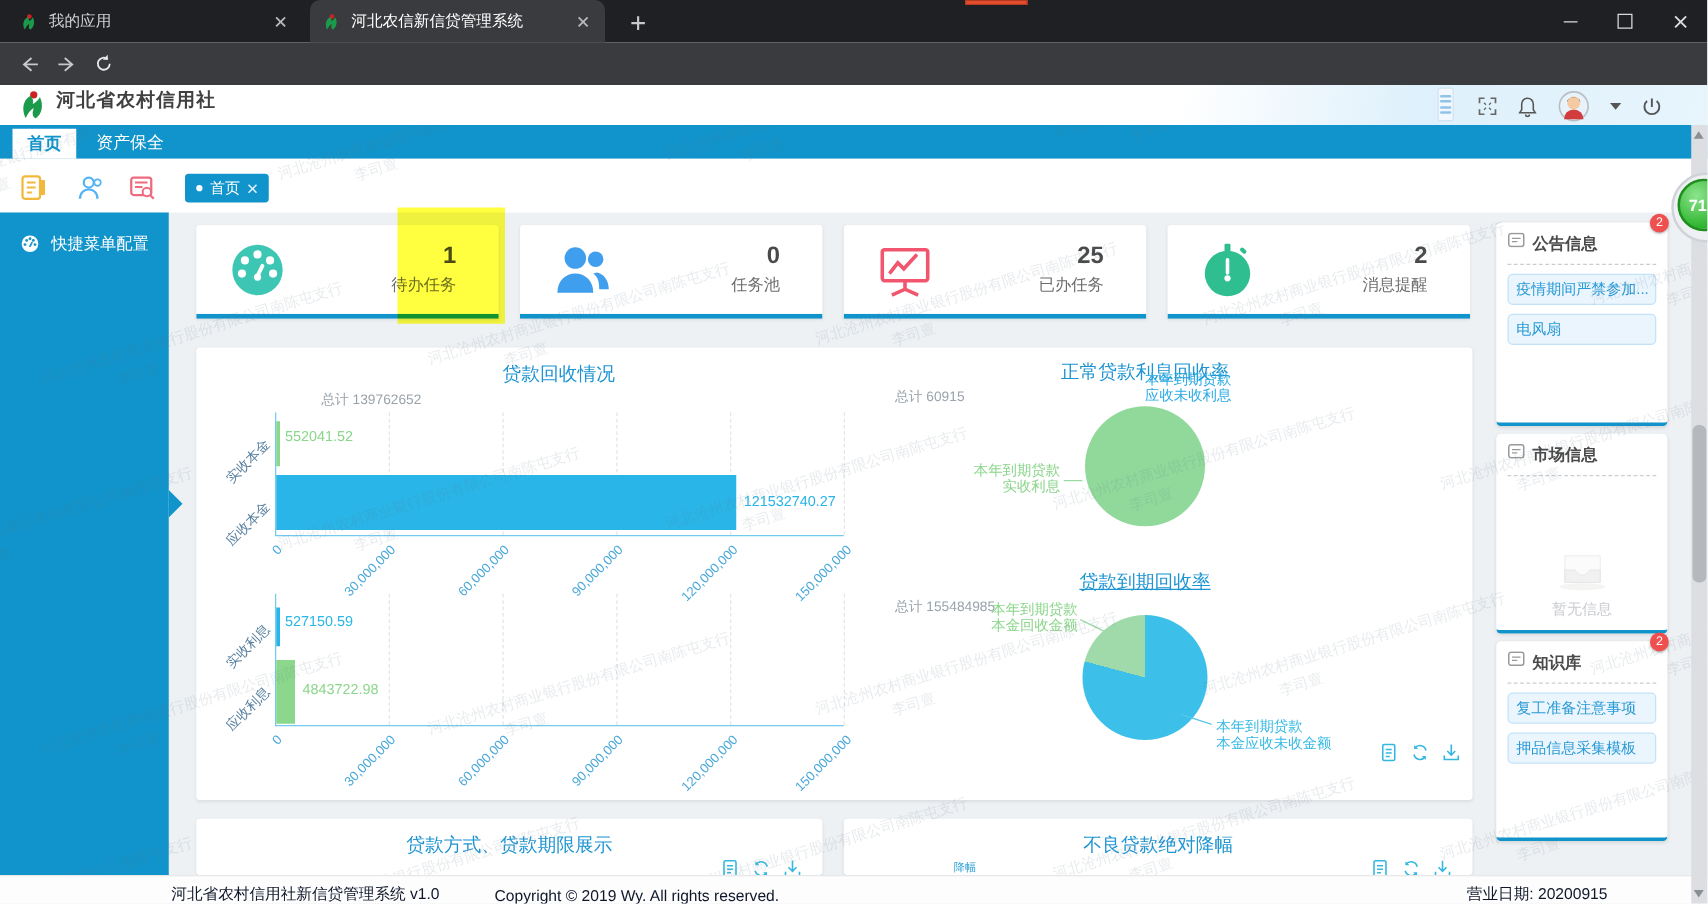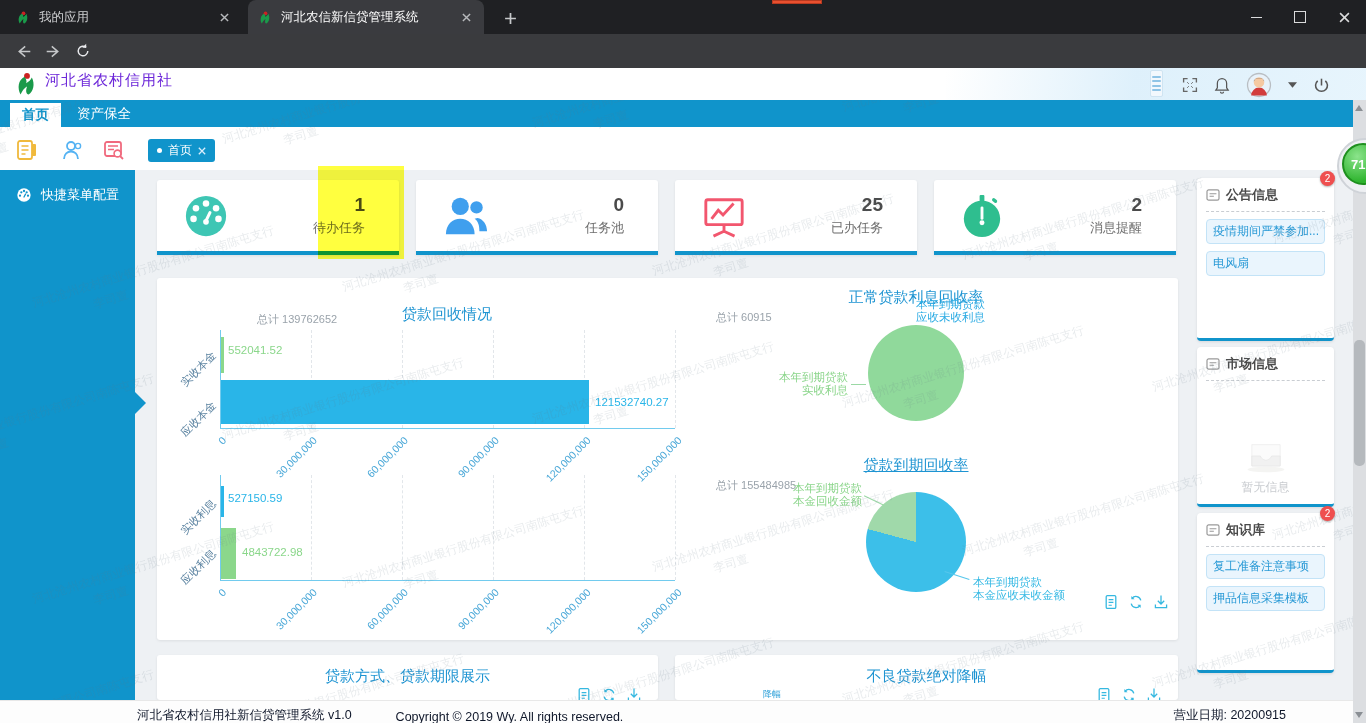--- a/index.html
+++ b/index.html
@@ -19,21 +19,21 @@
   .navic{width:30px;height:30px;display:flex;align-items:center;justify-content:center;}
   .omni{position:absolute;left:114px;top:37px;width:1044px;height:28px;background:#27282b;border-radius:14px;display:flex;align-items:center;padding:0 12px;box-sizing:border-box;font-size:13.5px;color:#9aa0a6;}
   .omni .host{color:#e9eaed;font-weight:bold;}
   .omni .sep{margin:0 8px;color:#5f6368;}
   .incog{position:absolute;right:24px;top:36px;display:flex;align-items:center;gap:8px;color:#e9eaed;font-size:13px;}
 
   
   .appheader{position:absolute;left:0;top:68px;width:1366px;height:32px;background:#fff;}
   .appheader .grad{position:absolute;right:0;top:0;width:420px;height:32px;background:linear-gradient(100deg,rgba(255,255,255,0) 0%,rgba(195,228,248,.55) 45%,rgba(225,242,252,.8) 100%);}
   .logo{position:absolute;left:14px;top:71px;display:flex;gap:5px;align-items:flex-start;}
-  .logo-text .cn{font-size:15px;font-weight:normal;color:#6d28d9;letter-spacing:1px;border-bottom:1px solid #333;padding-bottom:15px;}
+  .logo-text .cn{font-size:15px;font-weight:bold;color:#404040;letter-spacing:1px;border-bottom:1px solid #333;padding-bottom:15px;}
   .logo-text .en{font-size:5px;color:#2a7d4f;letter-spacing:.4px;margin-top:1px;}
   .hicons{position:absolute;right:36px;top:72px;display:flex;align-items:center;gap:16px;}
   .appnav{position:absolute;left:0;top:100px;width:1366px;height:27px;background:#1094cb;display:flex;align-items:center;}
   .navitem{font-size:13.5px;color:#fff;padding:0 16px;height:27px;display:flex;align-items:center;}
   .navitem.active{background:#fff;color:#1094cb;height:24px;margin:3px 0 0 10px;padding:0 12px;font-weight:bold;}
   .menu-handle{position:absolute;left:1150px;top:70px;width:13px;height:27px;background:#f2f8fd;border:1px solid #cfe4f2;border-radius:2px;display:flex;flex-direction:column;justify-content:space-evenly;padding:2px 1px;box-sizing:border-box;}
   .menu-handle i{display:block;height:2px;background:#8fc4e6;border-radius:1px;}
 
   
   .iconstrip{position:absolute;left:0;top:127px;width:1353px;height:43px;background:#fff;}
@@ -71,21 +71,21 @@
   .actions{position:absolute;display:flex;gap:9px;}
   .actions svg{width:16px;height:16px;}
 
   
   .bcard{position:absolute;top:655px;height:45px;background:#fff;border-radius:3px;box-shadow:0 1px 3px rgba(0,0,0,.08);overflow:hidden;}
   .bcard .ctitle{width:100%;top:12px;left:0;}
   .bnote{position:absolute;font-size:9px;color:#2b9fd8;}
 
   
   .rpanel{position:absolute;left:1197px;width:137px;background:#fff;border-radius:4px;border-bottom:3px solid #1094cb;box-shadow:0 1px 3px rgba(0,0,0,.1);box-sizing:border-box;padding:8px 9px;}
-  .rphead{display:flex;align-items:center;gap:6px;font-size:13px;color:#4a4a4a;font-weight:bold;padding-bottom:7px;border-bottom:1px dashed #c9cdd2;}
+  .rphead{display:flex;gap:6px;font-size:13px;color:#4a4a4a;font-weight:bold;padding-bottom:7px;border-bottom:1px dashed #c9cdd2;}
   .rpitem{margin-top:7px;background:#eaf5fd;border:1px solid #c3e3f7;border-radius:4px;color:#2a9ad6;font-size:12px;padding:3px 6px;white-space:nowrap;overflow:hidden;}
   .badge{position:absolute;width:15px;height:15px;border-radius:50%;background:#ef4f4f;color:#fff;font-size:10px;display:flex;align-items:center;justify-content:center;box-shadow:0 1px 2px rgba(0,0,0,.3);z-index:22;}
   .empty{display:flex;flex-direction:column;align-items:center;margin-top:58px;color:#c9ccd0;font-size:12px;gap:6px;}
 
   
   .footer{position:absolute;left:0;top:700px;width:1366px;height:23px;background:#fdfdfd;border-top:1px solid #e8e8e8;display:flex;align-items:flex-end;font-size:12.5px;color:#0f172a;z-index:20;}
 
   
   .scrollbar{position:absolute;left:1353px;top:100px;width:13px;height:623px;background:#dcdee1;z-index:21;}
   .sthumb{position:absolute;left:1px;top:240px;width:11px;height:126px;background:#b5b9bd;border-radius:5px;}
@@ -350,21 +350,21 @@
         <circle cx="23" cy="31" r="2.6" fill="#fff"></circle>
       </svg>
     <div>
         <div class="num">2</div>
         <div class="lbl">消息提醒</div>
       </div>
   </div>
 
   <div class="chartpanel">
 
-    <div class="ctitle" style="left:100px;top:12px;width:380px;margin-top:15px;">贷款回收情况</div>
+    <div class="ctitle" style="left:100px;top:12px;width:380px;">贷款回收情况</div>
     <div class="csub" style="left:100px;top:34px;width:380px;">总计 139762652</div>
 
     <div class="grid" style="left:154px;top:52px;height:98px;"></div>
       <div class="grid" style="left:245px;top:52px;height:98px;"></div>
       <div class="grid" style="left:336px;top:52px;height:98px;"></div>
       <div class="grid" style="left:427px;top:52px;height:98px;"></div>
       <div class="grid" style="left:518px;top:52px;height:98px;"></div>
     <div class="axv" style="left:63px;top:52px;height:98px;"></div>
     <div class="axh" style="left:63px;top:150px;width:455px;"></div>
 

